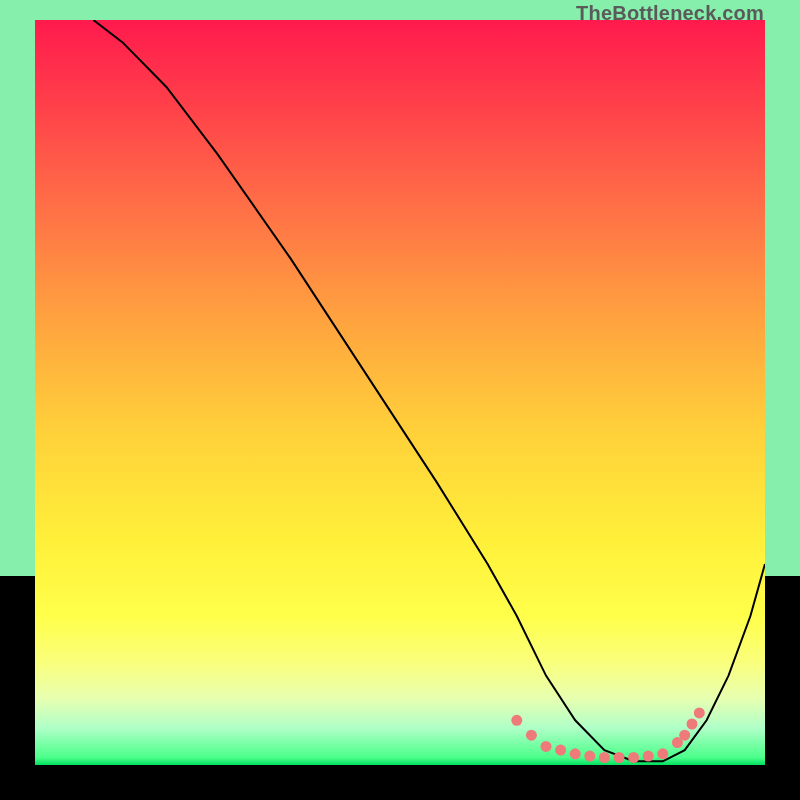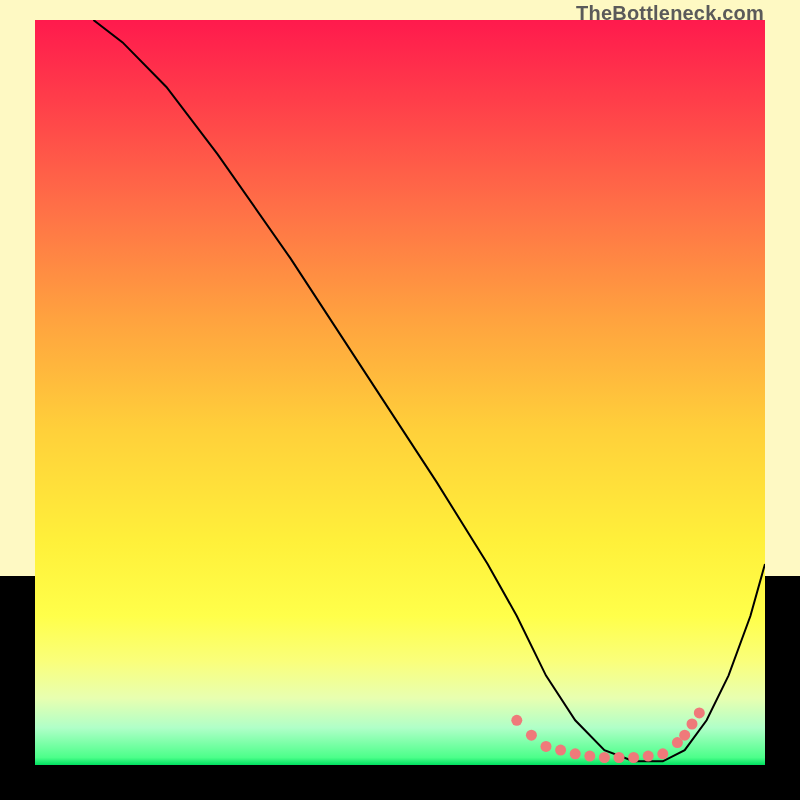--- a/index.html
+++ b/index.html
@@ -1,21 +1,21 @@
 <!DOCTYPE html>
 <html><head>
 <meta charset="utf-8">
 <style>
   * { margin: 0; padding: 0; box-sizing: border-box; }
   html, body { width: 800px; height: 800px; overflow: hidden; background: #000; }
   .frame {
     position: relative;
     width: 800px;
     height: 576px;
-    background: #fef9c3;
+    background: #86efac;
   }
   .plot-area {
     position: absolute;
     left: 35px;
     top: 20px;
     width: 730px;
     height: 745px;
     background: linear-gradient(to bottom,
       #ff1a4d 0%,
       #ff3b4a 10%,

